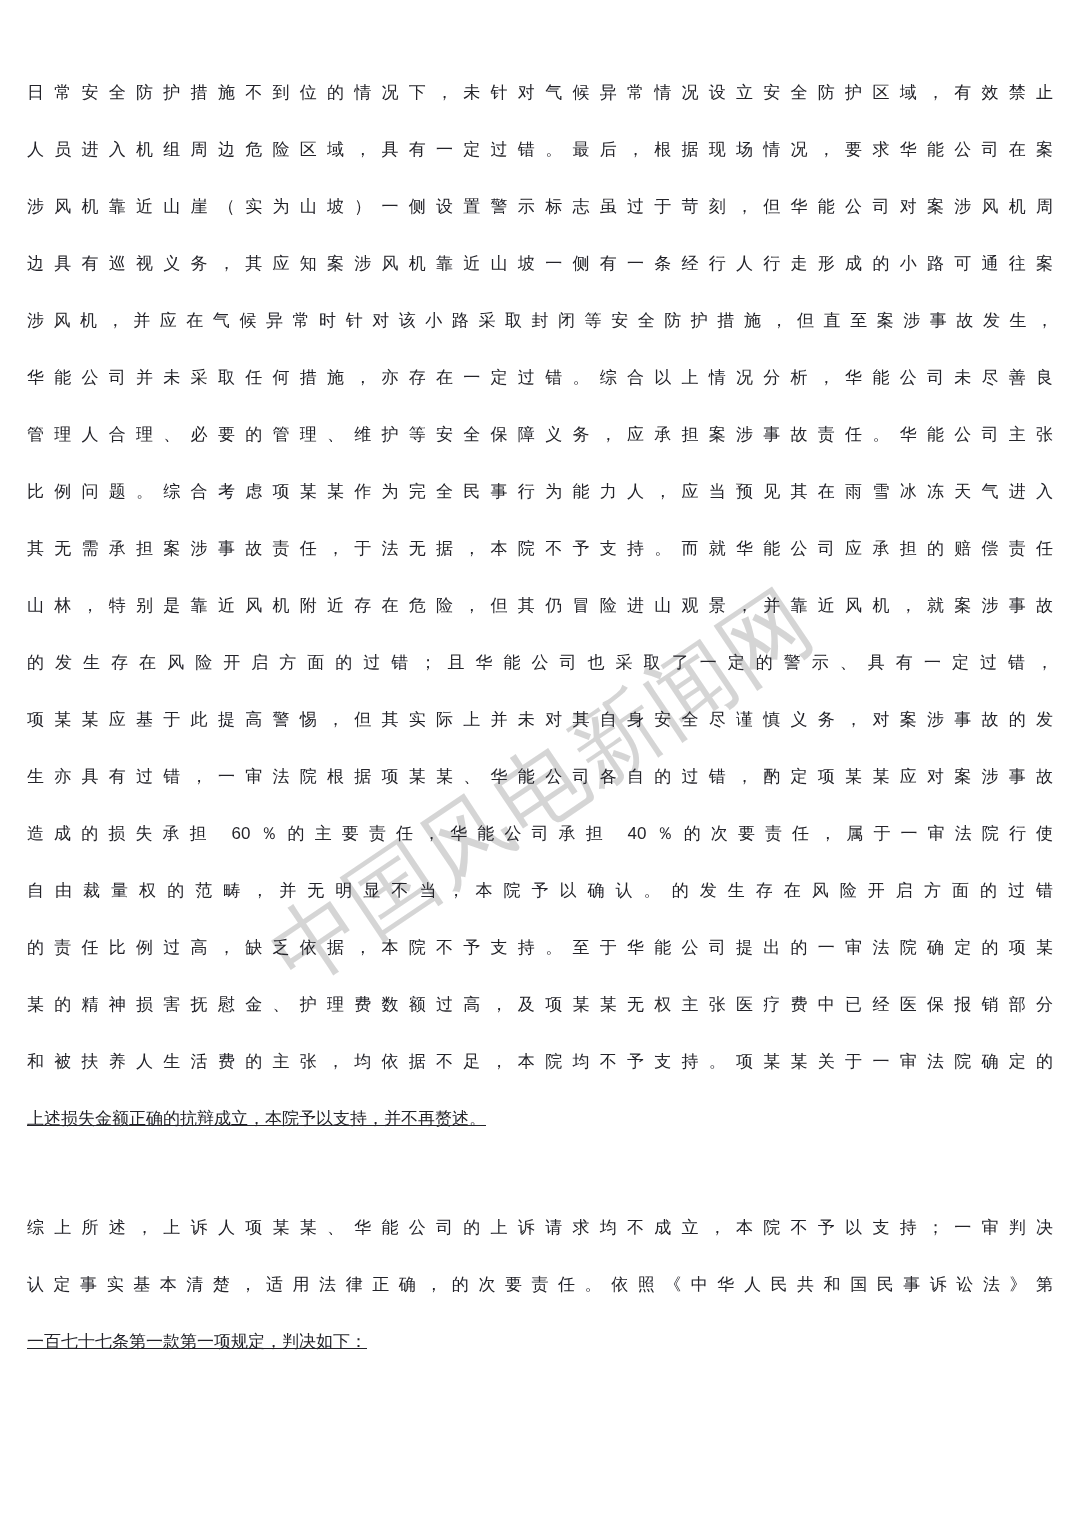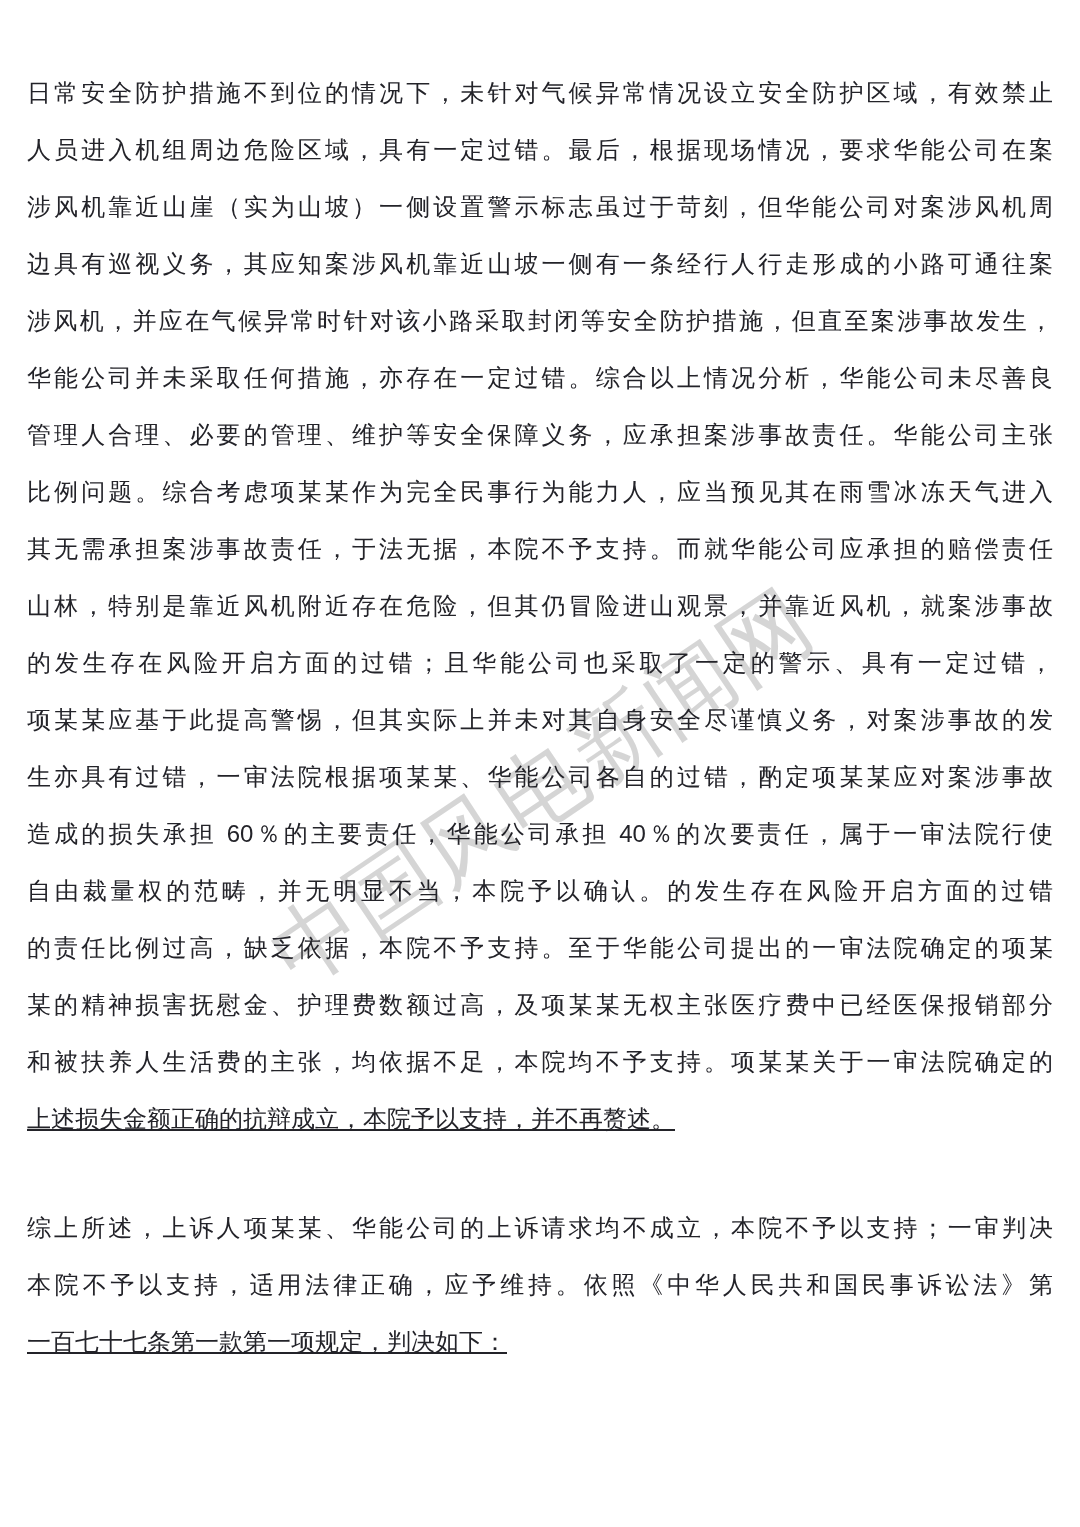--- a/index.html
+++ b/index.html
@@ -43,21 +43,21 @@
     position: absolute;
     left: 27px;
     top: 64px;
     width: 1026px;
     z-index: 1;
   }
   .paragraph + .paragraph {
     margin-top: 52px;
   }
   .line {
-    font-size: 24px;
+    font-size: 17px;
     line-height: 57px;
     height: 57px;
     color: var(--text-color);
     text-align: justify;
     text-align-last: justify;
     text-justify: inter-character;
     white-space: nowrap;
   }
   .line.last {
     text-align: left;
@@ -87,17 +87,17 @@
         <div class="line">生亦具有过错，一审法院根据项某某、华能公司各自的过错，酌定项某某应对案涉事故</div>
         <div class="line">造成的损失承担 60％的主要责任，华能公司承担 40％的次要责任，属于一审法院行使</div>
         <div class="line">自由裁量权的范畴，并无明显不当，本院予以确认。的发生存在风险开启方面的过错</div>
         <div class="line">的责任比例过高，缺乏依据，本院不予支持。至于华能公司提出的一审法院确定的项某</div>
         <div class="line">某的精神损害抚慰金、护理费数额过高，及项某某无权主张医疗费中已经医保报销部分</div>
         <div class="line">和被扶养人生活费的主张，均依据不足，本院均不予支持。项某某关于一审法院确定的</div>
         <div class="line last">上述损失金额正确的抗辩成立，本院予以支持，并不再赘述。</div>
       </div>
       <div class="paragraph">
         <div class="line">综上所述，上诉人项某某、华能公司的上诉请求均不成立，本院不予以支持；一审判决</div>
-        <div class="line">本院不予以支持，适用法律正确，应予维持。依照《中华人民共和国民事诉讼法》第</div>
+        <div class="line">认定事实基本清楚，适用法律正确，的次要责任。依照《中华人民共和国民事诉讼法》第</div>
         <div class="line last">一百七十七条第一款第一项规定，判决如下：</div>
       </div>
     </div>
 </div>
 
 </body></html>

